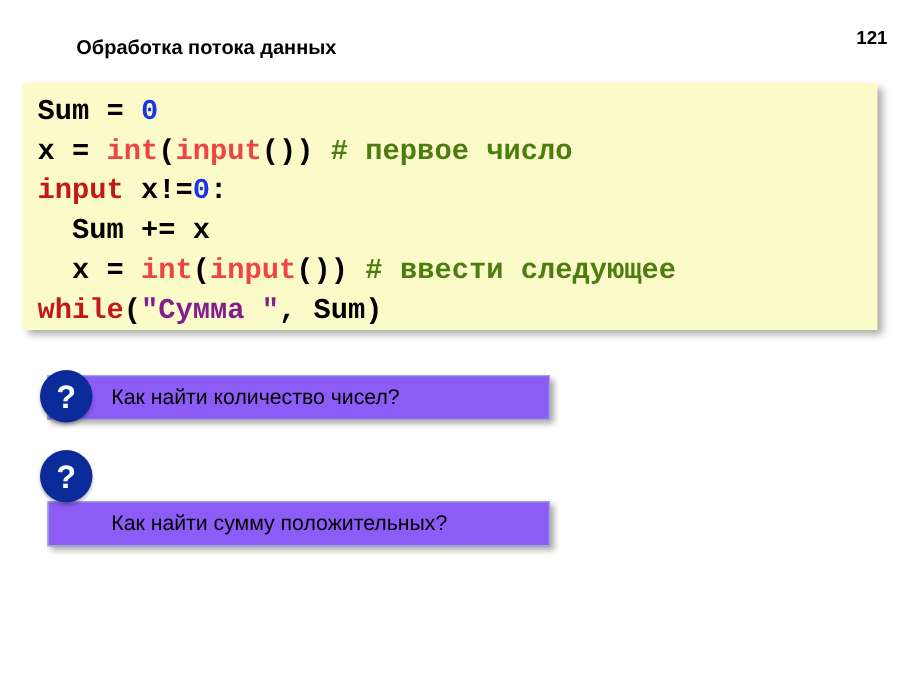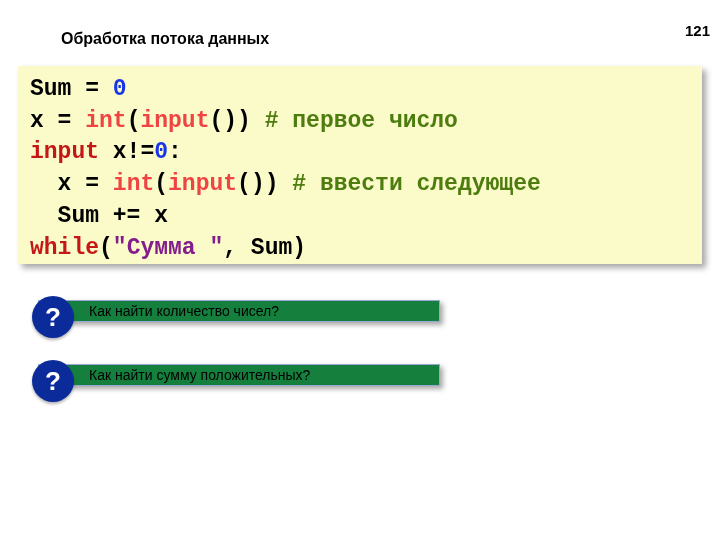--- a/index.html
+++ b/index.html
@@ -52,29 +52,29 @@
   .question-row {
     position: absolute;
     left: 38px;
     display: flex;
     align-items: center;
   }
   .q1 { top: 300px; }
   .q2 { top: 364px; }
 
   .question-box {
-    background: #15803d;
+    background: #8b5cf6;
     border: 1px solid #9aa6d6;
     box-shadow: 3px 3px 5px rgba(0,0,0,0.35);
-    height: 22px;
+    height: 36px;
     display: flex;
     align-items: center;
     padding-left: 50px;
     padding-right: 18px;
-    font-size: 14px;
+    font-size: 17px;
     color: #000;
     margin-left: 0;
   }
   .q-bubble {
     position: absolute;
     left: -6px;
     top: -4px;
     width: 42px;
     height: 42px;
     background: #0b2b9a;
@@ -83,35 +83,35 @@
     align-items: center;
     justify-content: center;
     color: #fff;
     font-weight: bold;
     font-size: 26px;
     z-index: 2;
     box-shadow: 0 2px 3px rgba(0,0,0,0.3);
   }
   .row-inner { position: relative; }
   .q1 .question-box { width: 402px; }
-  .q2 .question-box { width: 402px; }
+  .q2 .question-box { width: 402px; margin-top: 37px; }
 </style>
 </head>
 <body>
 
 <div class="page-number">121</div>
 
 <div class="title">Обработка потока данных</div>
 
 <div class="code-block">
   <div class="code-line"><span>Sum = </span><span class="num-blue">0</span></div>
   <div class="code-line"><span>x = </span><span class="fn-navy">int</span><span>(</span><span class="fn-navy">input</span><span>()) </span><span class="comment-green"># первое число</span></div>
   <div class="code-line"><span class="kw-red">input</span><span> x!=</span><span class="num-blue">0</span><span>:</span></div>
+  <div class="code-line"><span>  Sum += x</span></div>
   <div class="code-line"><span>  x = </span><span class="fn-navy">int</span><span>(</span><span class="fn-navy">input</span><span>()) </span><span class="comment-green"># ввести следующее</span></div>
-  <div class="code-line"><span>  Sum += x</span></div>
   <div class="code-line"><span class="kw-red">while</span><span>(</span><span class="str-purple">"Сумма "</span><span>, Sum)</span></div>
 </div>
 
 <div class="question-row q1">
   <div class="row-inner">
     <div class="q-bubble">?</div>
     <div class="question-box">
       <span>Как найти количество чисел?</span>
     </div>
   </div>

